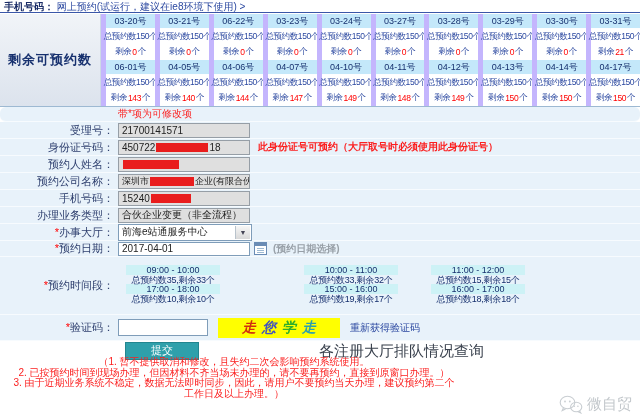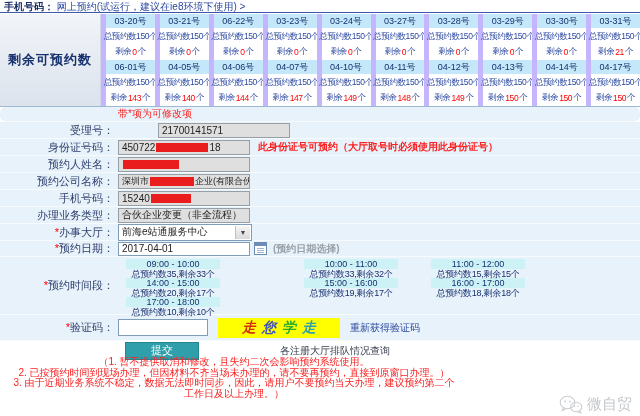--- a/index.html
+++ b/index.html
@@ -46,39 +46,39 @@
            background:linear-gradient(#f6f6f6,#d9d9d9);border-left:1px solid #b9c3cc;
            display:flex;align-items:center;justify-content:center;font-size:7px;color:#445;}
   .cal-icon{width:13px;height:13px;box-sizing:border-box;border:1px solid #6a8cb5;background:#fff;
             margin-left:4px;position:relative;cursor:pointer;flex:none;}
   .cal-icon:before{content:"";position:absolute;left:0;right:0;top:0;height:3px;background:#6a8cb5;}
   .cal-icon:after{content:"";position:absolute;left:2px;right:2px;top:5px;height:5px;
             background:linear-gradient(#9db9d2 1px,transparent 1px);background-size:2px 2px;}
   .date-hint{color:#98a0a8;font-size:10px;margin-left:6px;white-space:nowrap;font-weight:bold;}
 
   
-  .slot-col{position:absolute;top:2px;width:110px;}
+  .slot-col{position:absolute;top:8px;width:110px;}
   .slot-col.c0{left:0;} .slot-col.c1{left:178px;} .slot-col.c2{left:305px;}
   .slot-block{height:19px;}
   .slot-time{background:#cdf2f6;color:#16306e;font-size:9px;line-height:10px;margin:0 8px;
              text-align:center;cursor:pointer;}
   .slot-stats{font-size:9px;color:#16306e;line-height:9px;padding-top:1px;text-align:center;
               white-space:nowrap;letter-spacing:-0.2px;}
 
   
   .captcha{margin-left:10px;width:122px;height:20px;display:flex;align-items:center;
            justify-content:center;font-weight:bold;font-size:14px;font-style:italic;cursor:pointer;}
   .captcha span{margin:0 3px;}
   .refresh{margin-left:10px;color:#2b48a0;font-size:10px;cursor:pointer;white-space:nowrap;}
 
   
   .frow.submit-row{background:#fff;border-bottom:none;}
   .submit-btn{margin-left:125px;width:72px;height:16px;background:#2fa0ab;color:#fff;
               border:1px solid #23858f;font-size:11px;line-height:15px;text-align:center;cursor:pointer;}
-  .queue-link{margin-left:81px;color:#39414d;font-size:10px;cursor:pointer;white-space:nowrap;}
+  .queue-link{margin-left:120px;color:#39414d;font-size:15px;cursor:pointer;white-space:nowrap;}
 
   
   .notes{position:absolute;top:357px;left:10px;width:448px;text-align:center;color:#fb2020;
          font-size:10px;line-height:10.5px;}
   .note-line{margin-bottom:0;}
 
   
   .wm{position:absolute;right:8px;bottom:2px;display:flex;align-items:center;gap:4px;
       color:#c3c8cc;font-size:15px;}
 </style>
@@ -280,21 +280,21 @@
 
   <div class="form">
 
     <div class="frow" style="height:15px;border-radius:6px;">
       <div class="flabel"></div>
       <div class="fbody">
           <span class="hint-red">带*项为可修改项</span>
         </div>
     </div>
 
-    <div class="frow" style="height:17px;gap:40px;">
+    <div class="frow" style="height:17px;">
       <div class="flabel">受理号：</div>
       <div class="fbody">
           <div class="inp">
             <span>21700141571</span>
           </div>
         </div>
     </div>
 
     <div class="frow" style="height:17px;">
       <div class="flabel">身份证号码：</div>
@@ -368,24 +368,20 @@
       </div>
     </div>
 
     <div class="frow" style="height:58px;">
       <div class="flabel"><span class="star">*</span><span>预约时间段：</span></div>
       <div class="fbody" style="height:100%;">
           <div class="slot-col c0">
             <div class="slot-block">
               <div class="slot-time">09:00 - 10:00</div>
               <div class="slot-stats">总预约数35,剩余33个</div>
-            </div>
-            <div class="slot-block">
-              <div class="slot-time">14:00 - 15:00</div>
-              <div class="slot-stats">总预约数20,剩余17个</div>
             </div>
             <div class="slot-block">
               <div class="slot-time">17:00 - 18:00</div>
               <div class="slot-stats">总预约数10,剩余10个</div>
             </div>
           </div>
           <div class="slot-col c1">
             <div class="slot-block">
               <div class="slot-time">10:00 - 11:00</div>
               <div class="slot-stats">总预约数33,剩余32个</div>

